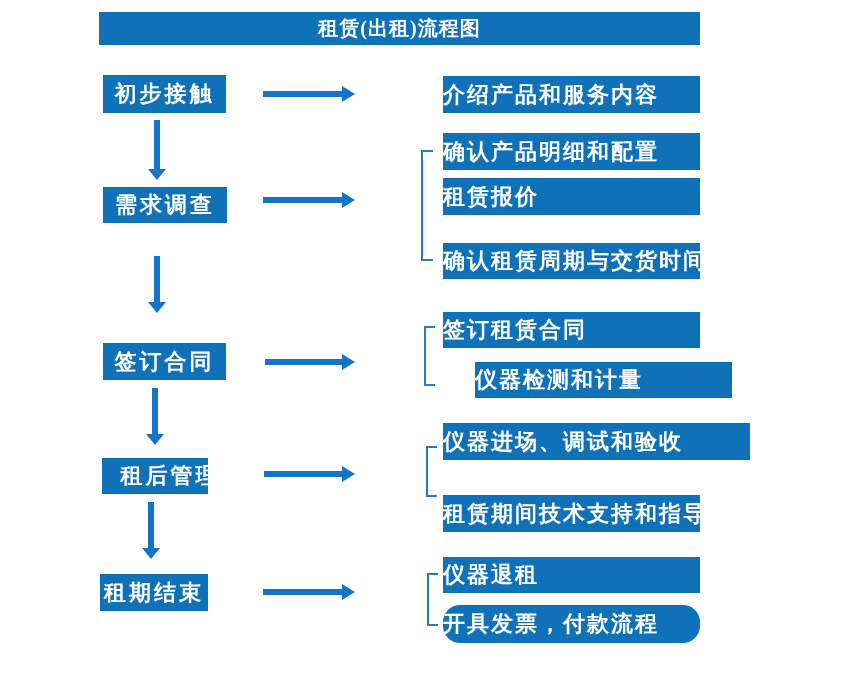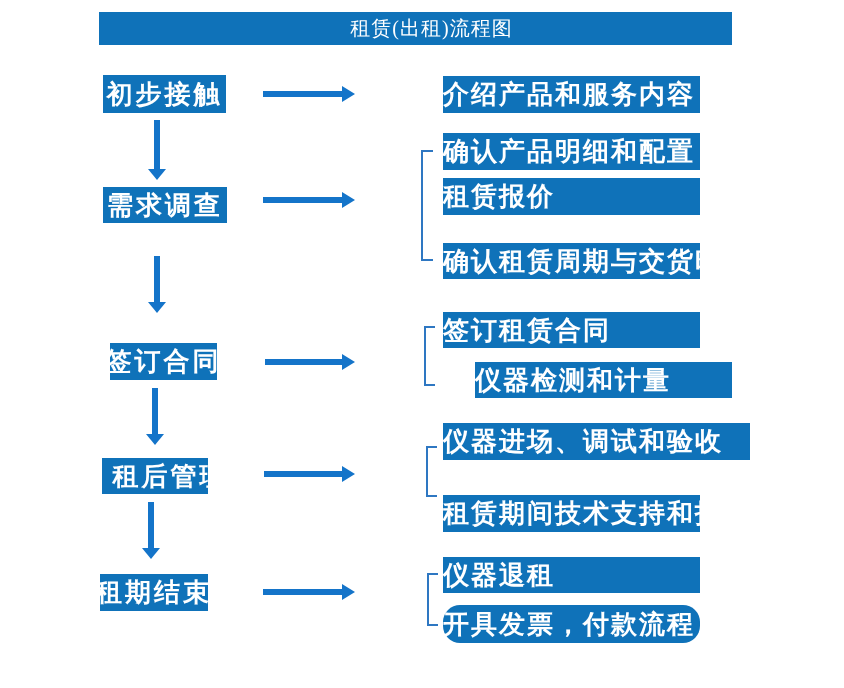--- a/index.html
+++ b/index.html
@@ -13,34 +13,33 @@
     width: 844px;
     height: 688px;
     background: var(--color-background, #ffffff);
     overflow: hidden;
   }
   .title-bar {
     position: absolute;
     left: 99px; top: 12px; width: 601px; height: 33px;
     background: var(--color-box, #0f72b9);
     color: var(--color-text, #ffffff);
-    font-weight: normal;
+    font-weight: bold;
     font-size: 20px;
     letter-spacing: 1px;
     display: flex;
     align-items: center;
     justify-content: center;
-    padding-left: 32px;
   }
   .box {
     position: absolute;
     background: var(--color-box, #0f72b9);
     color: var(--color-text, #ffffff);
     font-weight: bold;
-    font-size: 26px;
+    font-size: 22px;
     display: flex;
     align-items: center;
     box-sizing: border-box;
     white-space: nowrap;
   }
   .box.step {
     justify-content: center;
     letter-spacing: 3px;
   }
   .box.detail {
@@ -77,21 +76,21 @@
 </style>
 </head>
 <body>
 
 <div class="canvas">
 
   <div class="title-bar">租赁(出租)流程图</div>
 
   <div class="box step" style="left:103px; top:75px;  width:123px; height:38px;">初步接触</div>
   <div class="box step" style="left:103px; top:187px; width:124px; height:36px;">需求调查</div>
-  <div class="box step" style="left:110px; top:343px; width:107px; height:37px;">签订合同</div>
+  <div class="box step" style="left:103px; top:343px; width:123px; height:37px;">签订合同</div>
   <div class="box step" style="left:102px; top:458px; width:106px; height:36px;padding-left:31px;">租后管理</div>
   <div class="box step" style="left:100px; top:574px; width:108px; height:37px;">租期结束</div>
 
   <div class="box detail" style="left:443px; top:76px;  width:257px; height:37px;">介绍产品和服务内容</div>
   <div class="box detail" style="left:443px; top:133px; width:257px; height:37px;">确认产品明细和配置</div>
   <div class="box detail" style="left:443px; top:178px; width:257px; height:37px;">租赁报价</div>
   <div class="box detail" style="left:443px; top:243px; width:257px; height:36px;">确认租赁周期与交货时间</div>
   <div class="box detail" style="left:443px; top:312px; width:257px; height:36px;">签订租赁合同</div>
   <div class="box detail" style="left:443px; top:362px; width:257px; height:36px;margin-left:32px;">仪器检测和计量</div>
   <div class="box detail" style="left:443px; top:423px; width:307px; height:37px;">仪器进场、调试和验收</div>

